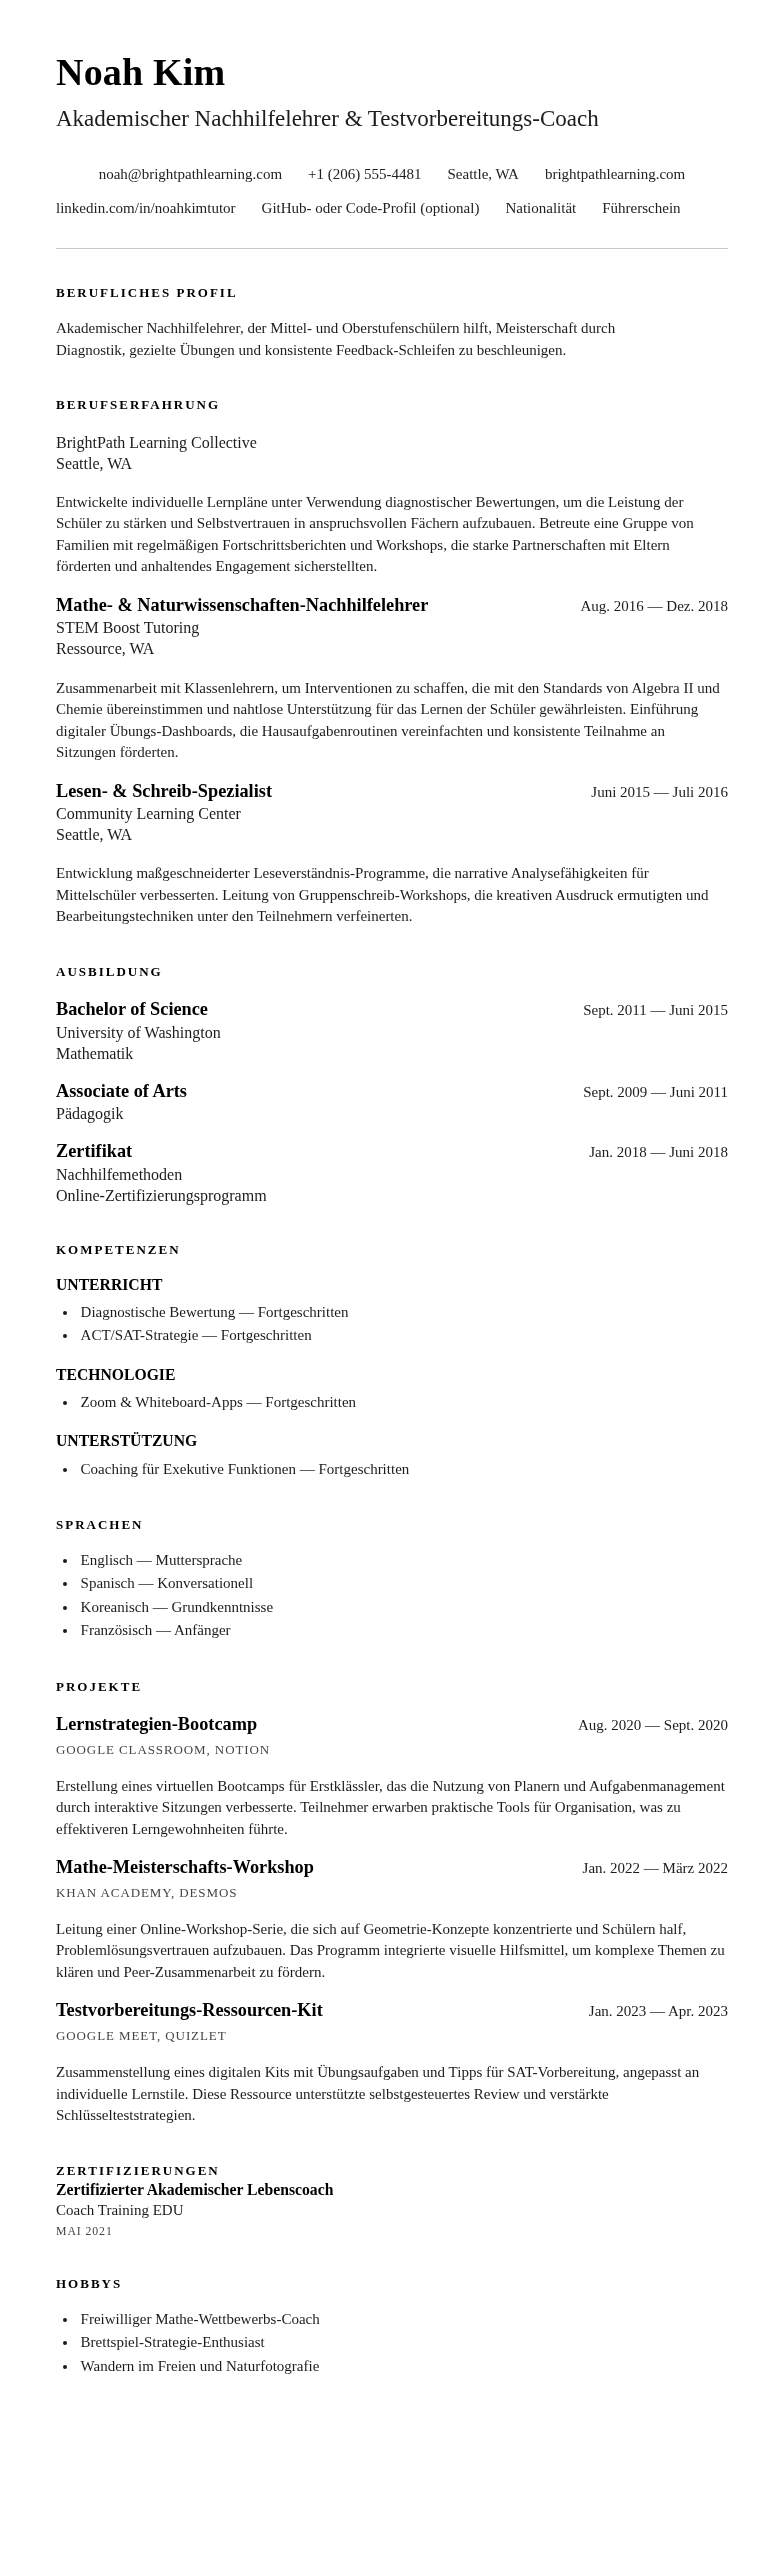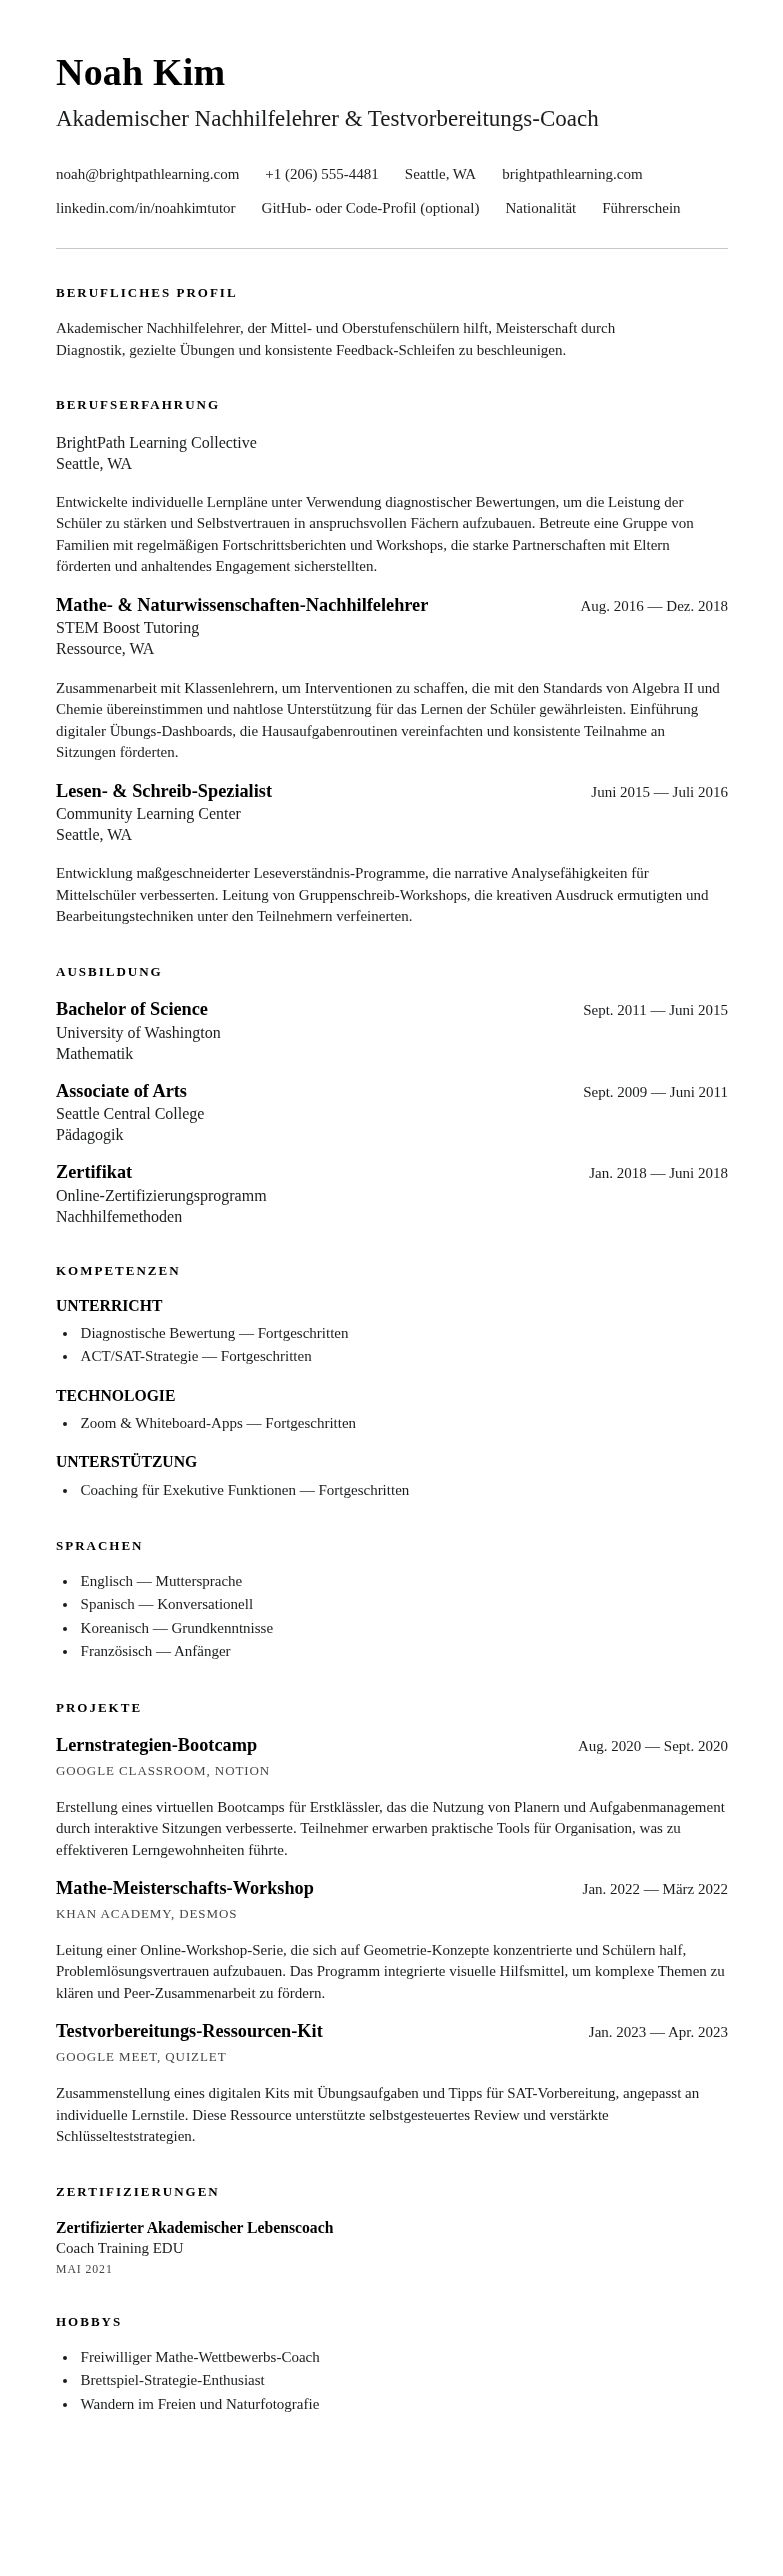--- a/index.html
+++ b/index.html
@@ -29,21 +29,21 @@
     color: #1a1c1e;
   }
   .contact-row {
     display: flex;
     flex-wrap: wrap;
     gap: 5.2px 26px;
     font-size: 15px;
     line-height: 19.6px;
     color: #222;
   }
-  .contact-row.row1 { margin-top: 31px; }
+  .contact-row.row1 { margin-top: 31px; justify-content: center; }
   .contact-row.row2 { margin-top: 14.4px; }
   .divider {
     border: none;
     border-top: 1.3px solid #c9c9c9;
     margin: 30px 0 0 0;
   }
 
   
   .sec-heading {
     margin: 35px 0 0 0;
@@ -112,21 +112,21 @@
     padding: 0 0 0 22px;
     font-size: 15px;
   }
   ul.bullets li {
     line-height: 23.5px;
     padding-left: 2.6px;
   }
   ul.bullets.standalone { margin-top: 15.7px; }
 
   
-  .cert { margin-top: 17px; }
+  .cert { }
   .cert-name {
     font-size: 15.7px;
     line-height: 21px;
     font-weight: bold;
     color: #000;
     margin: 0;
   }
   .cert-issuer {
     font-size: 15px;
     line-height: 21px;
@@ -211,31 +211,30 @@
       </div>
       <div class="entry-sub">University of Washington</div>
       <div class="entry-sub">Mathematik</div>
     </article>
 
     <article class="entry">
       <div class="entry-head">
         <h3 class="entry-title">Associate of Arts</h3>
         <span class="entry-date">Sept. 2009 — Juni 2011</span>
       </div>
-      <div class="entry-sub">Seattle Central College</div>
       <div class="entry-sub">Pädagogik</div>
     </article>
 
     <article class="entry">
       <div class="entry-head">
         <h3 class="entry-title">Zertifikat</h3>
         <span class="entry-date">Jan. 2018 — Juni 2018</span>
       </div>
+      <div class="entry-sub">Nachhilfemethoden</div>
       <div class="entry-sub">Online-Zertifizierungsprogramm</div>
-      <div class="entry-sub">Nachhilfemethoden</div>
     </article>
   </section>
 
   <section>
     <h2 class="sec-heading">KOMPETENZEN</h2>
 
     <div class="skill-group">
       <h3 class="group-title">UNTERRICHT</h3>
       <ul class="bullets">
         <li>Diagnostische Bewertung — Fortgeschritten</li>

